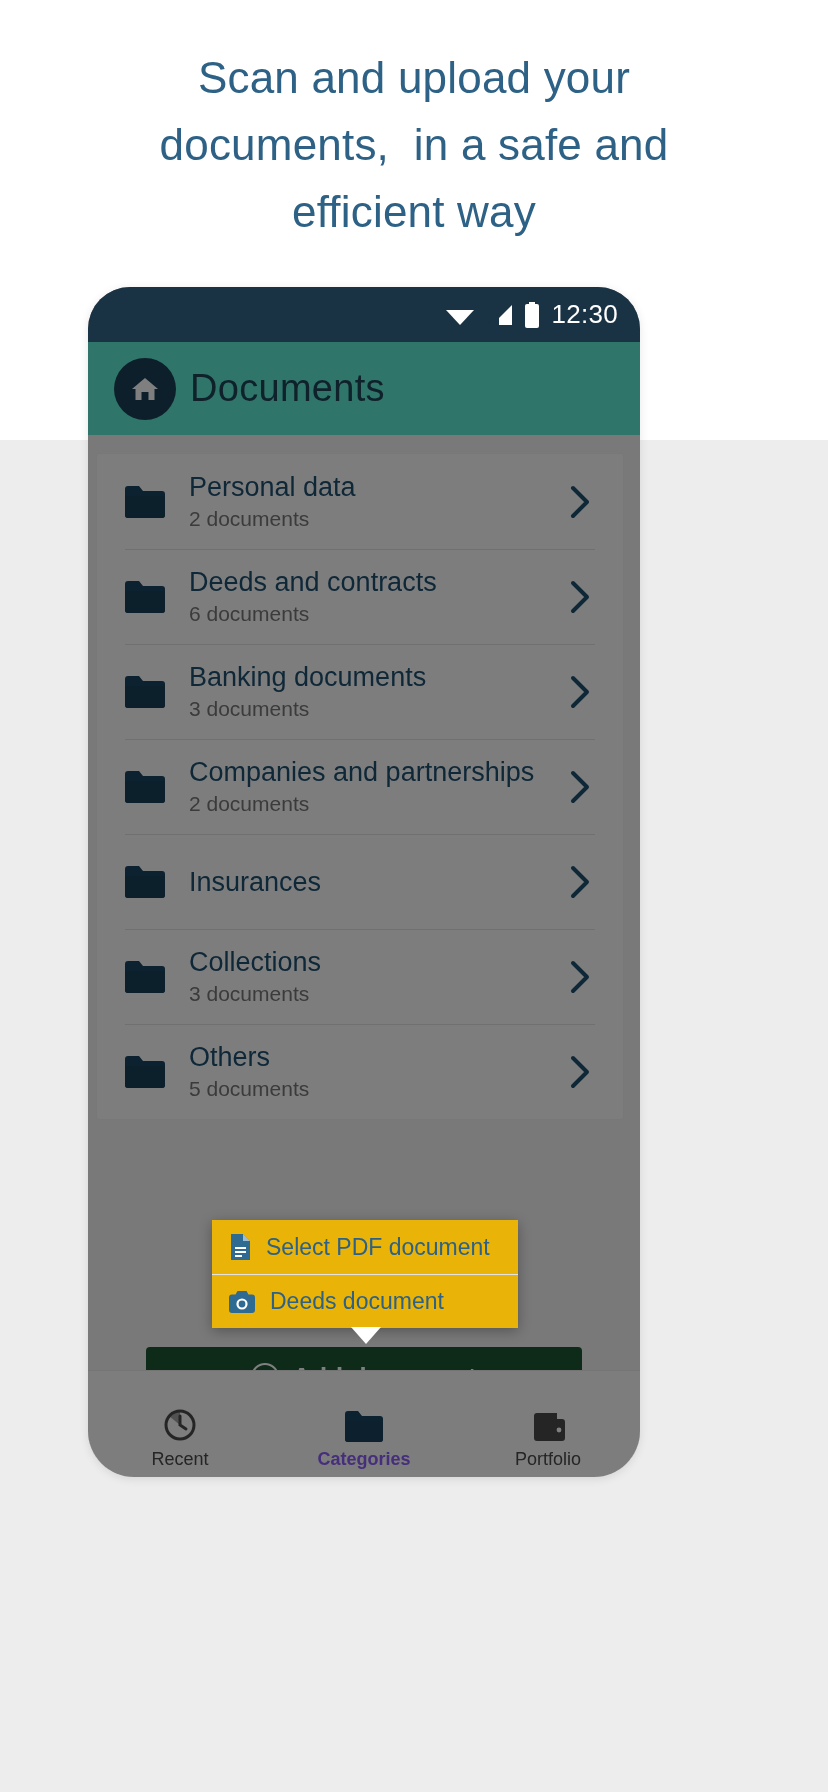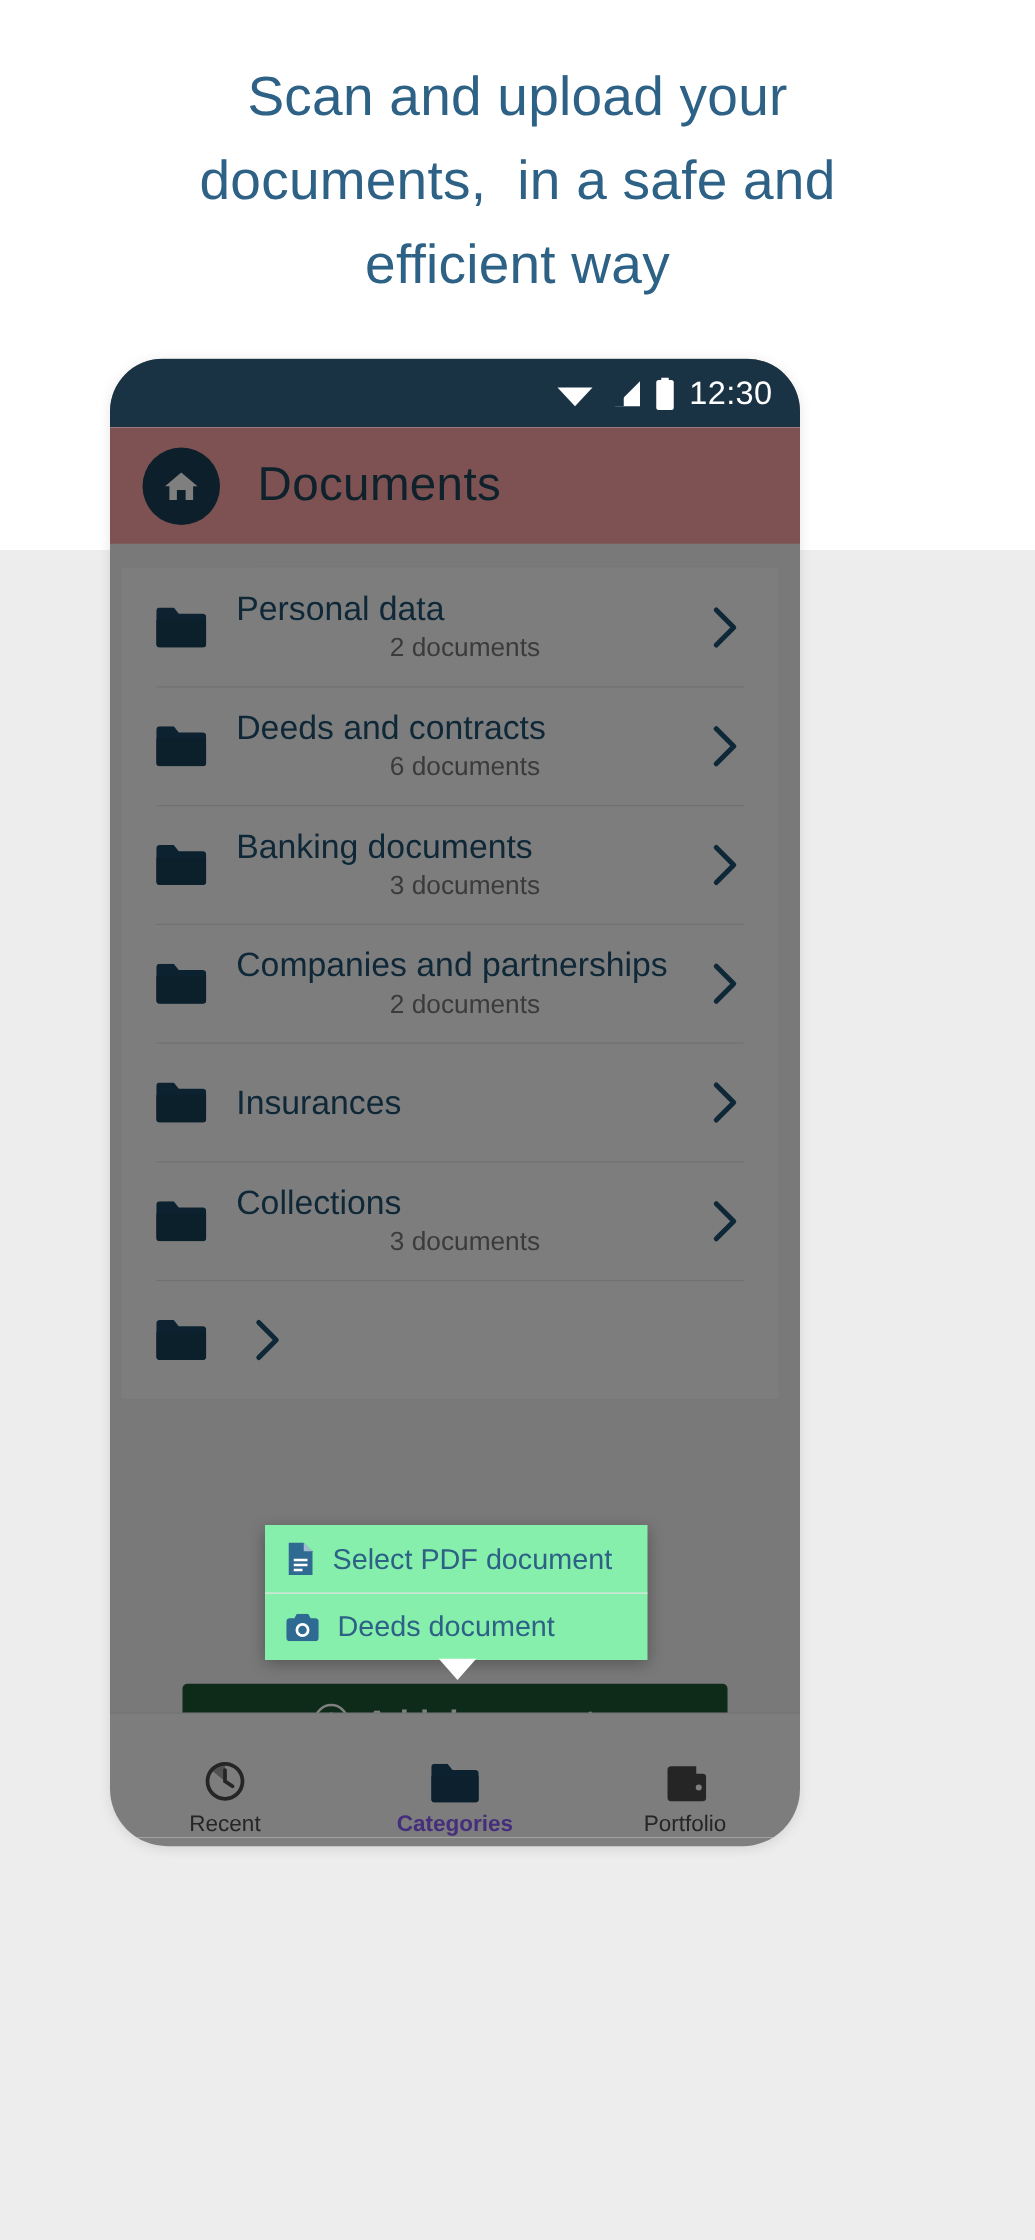--- a/index.html
+++ b/index.html
@@ -57,22 +57,22 @@
   
   .appbody { position:relative; height:1128px; background:#f2f2f2; }
 
   .scrim {
     position:absolute; inset:0; background:rgba(0,0,0,.50);
     z-index:40; pointer-events:none;
   }
 
   
   .appheader {
-    height:93px; background:#fca5a5;
-    display:flex; align-items:center; padding-left:26px; gap:30px;
+    height:93px; background:#5eead4;
+    display:flex; align-items:center; padding-left:26px; gap:14px;
   }
   .home-btn {
     width:62px; height:62px; border-radius:50%;
     background:#1a3e55;
     display:flex; align-items:center; justify-content:center;
     flex:0 0 auto;
   }
   .apptitle {
     color:#1e4458; font-size:38px; font-weight:400; letter-spacing:.3px;
   }
@@ -93,29 +93,29 @@
     content:""; position:absolute; left:28px; right:28px; top:0;
     height:1px; background:rgba(0,0,0,.10);
   }
   .row-ico { width:64px; flex:0 0 auto; display:flex; align-items:center; }
   .row-txt { flex:1 1 auto; min-width:0; }
   .row-title {
     color:#1f5070; font-size:27px; line-height:32px; font-weight:400;
     white-space:nowrap; overflow:hidden;
   }
   .row-sub {
-    color:#767676; font-size:21px; line-height:27px; margin-top:2px;text-align:center;
+    color:#767676; font-size:21px; line-height:27px; margin-top:2px;
   }
   .row-chev { width:50px; flex:0 0 auto; display:flex; justify-content:center; }
 
   
   .popup {
     position:absolute; z-index:50;
     left:124px; top:878px; width:306px;
-    background:#86efac;
+    background:#eab308;
     box-shadow:0 3px 12px rgba(0,0,0,.30);
   }
   .popup-item {
     display:flex; align-items:center; gap:15px;
     height:54px; padding-left:17px;
   }
   .popup-item + .popup-item { border-top:1px solid #e3e3e3; }
   .popup-label { color:#2d6185; font-size:23px; }
   .popup-tail {
     position:absolute; left:50%; margin-left:-14px; bottom:-16px;
@@ -308,20 +308,24 @@
                   <path d="M4 3 L18 17 L4 31" fill="none" stroke="#1f5070" stroke-width="4" stroke-linecap="round" stroke-linejoin="round"></path>
                 </svg>
               </span>
             </div>
             <div class="row">
               <span class="row-ico">
                 <svg width="40" height="32" viewBox="0 0 40 32">
                   <path d="M0 3 A3 3 0 0 1 3 0 H14 L18 5 H37 A3 3 0 0 1 40 8 V29 A3 3 0 0 1 37 32 H3 A3 3 0 0 1 0 29 Z" fill="#1a4560"></path>
                   <path d="M0 10 H40 V29 A3 3 0 0 1 37 32 H3 A3 3 0 0 1 0 29 Z" fill="#184059"></path>
                 </svg>
+              </span>
+              <span class="row-txt">
+                <span class="row-title" style="display: block;">Others</span>
+                <span class="row-sub" style="display: block;">5 documents</span>
               </span>
               <span class="row-chev">
                 <svg width="22" height="34" viewBox="0 0 22 34">
                   <path d="M4 3 L18 17 L4 31" fill="none" stroke="#1f5070" stroke-width="4" stroke-linecap="round" stroke-linejoin="round"></path>
                 </svg>
               </span>
             </div>
           </div>
       </div>
 

